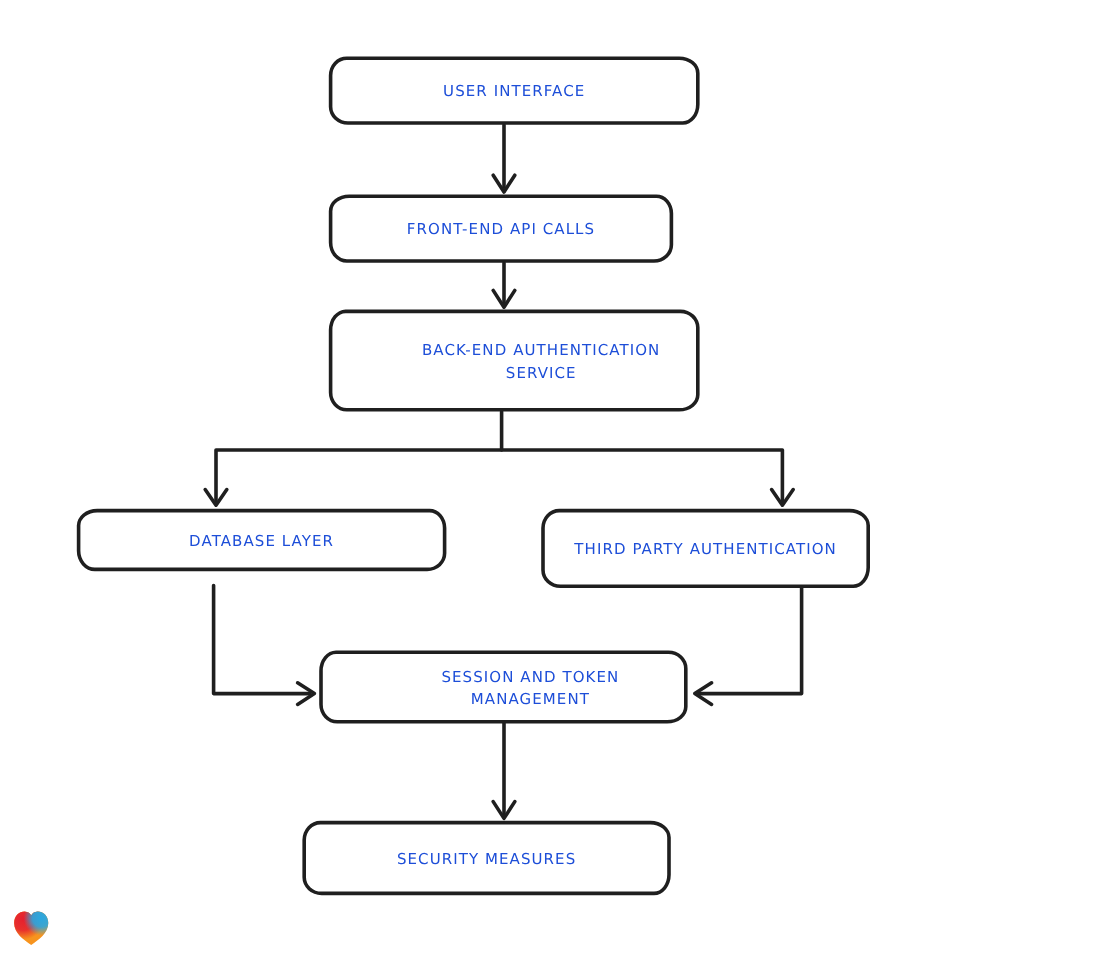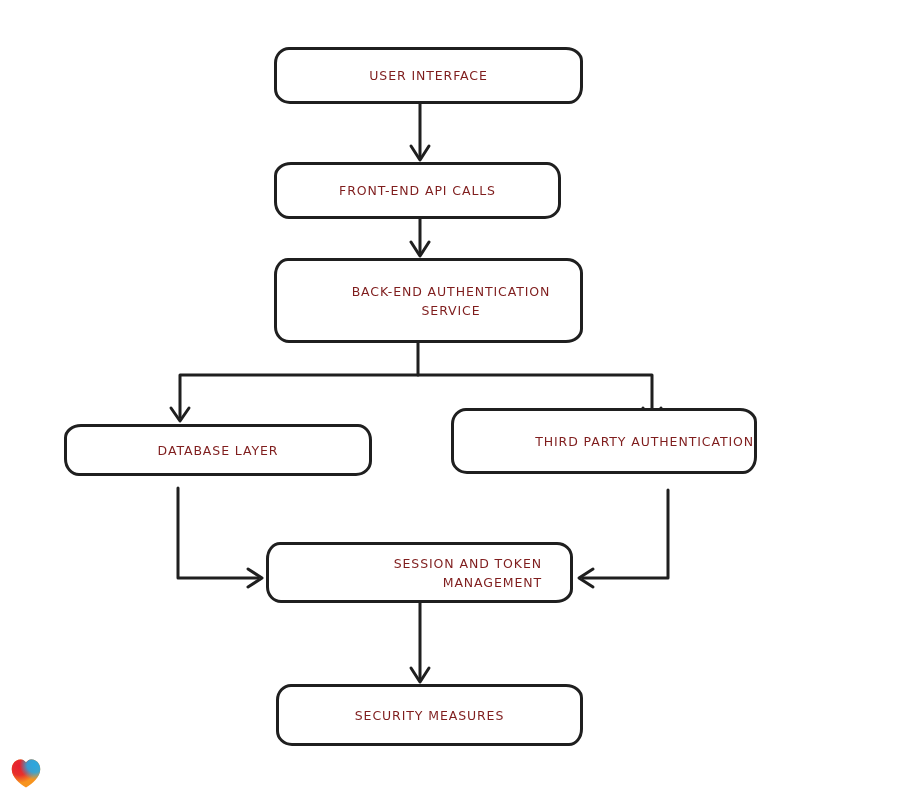--- a/index.html
+++ b/index.html
@@ -31,21 +31,21 @@
   }
   .node {
     position: absolute;
     box-sizing: border-box;
     display: flex;
     align-items: center;
     justify-content: center;
     text-align: center;
     background: #ffffff;
     border: 3px solid #1f1f1f;
-    color: #7f1d1d;
+    color: #1d4ed8;
     font-size: 12.5px;
     letter-spacing: 0.9px;
     line-height: 19px;
   }
   .r1 { border-radius: 15px 17px 14px 16px / 16px 14px 17px 15px; }
   .r2 { border-radius: 17px 14px 16px 15px / 14px 16px 15px 17px; }
   .r3 { border-radius: 14px 16px 17px 15px / 17px 15px 14px 16px; padding-left: 45px; }
   .lbl { display: inline-block; }
   .logo {
     position: absolute;
@@ -100,29 +100,29 @@
   </div>
 
   <div class="node r3" style="left:274px; top:258px; width:309px; height:85px;">
     <span class="lbl" style="max-width:250px;">BACK-END AUTHENTICATION SERVICE</span>
   </div>
 
   <div class="node r2" style="left:64px; top:424px; width:308px; height:52px;">
     <span class="lbl">DATABASE LAYER</span>
   </div>
 
-  <div class="node r1" style="left:451px; top:408px; width:306px; height:66px;justify-content:flex-end;">
+  <div class="node r1" style="left:451px; top:424px; width:274px; height:66px;">
     <span class="lbl">THIRD PARTY AUTHENTICATION</span>
   </div>
 
   <div class="node r3" style="left:266px; top:542px; width:307px; height:61px;">
-    <span class="lbl" style="max-width:200px;text-align:right;">SESSION AND TOKEN MANAGEMENT</span>
+    <span class="lbl" style="max-width:200px;">SESSION AND TOKEN MANAGEMENT</span>
   </div>
 
-  <div class="node r1" style="left:276px; top:684px; width:307px; height:62px;justify-content:center;">
+  <div class="node r1" style="left:252px; top:684px; width:307px; height:62px;justify-content:center;">
     <span class="lbl">SECURITY MEASURES</span>
   </div>
 
   <div class="logo">
     <svg width="34" height="33" viewBox="0 0 32 31" aria-hidden="true">
       <defs>
         <radialGradient id="hgRed" cx="0.27" cy="0.22" r="0.62">
           <stop offset="0" stop-color="#e51f2f"></stop>
           <stop offset="0.55" stop-color="#e51f2f" stop-opacity="0.85"></stop>
           <stop offset="1" stop-color="#e51f2f" stop-opacity="0"></stop>

